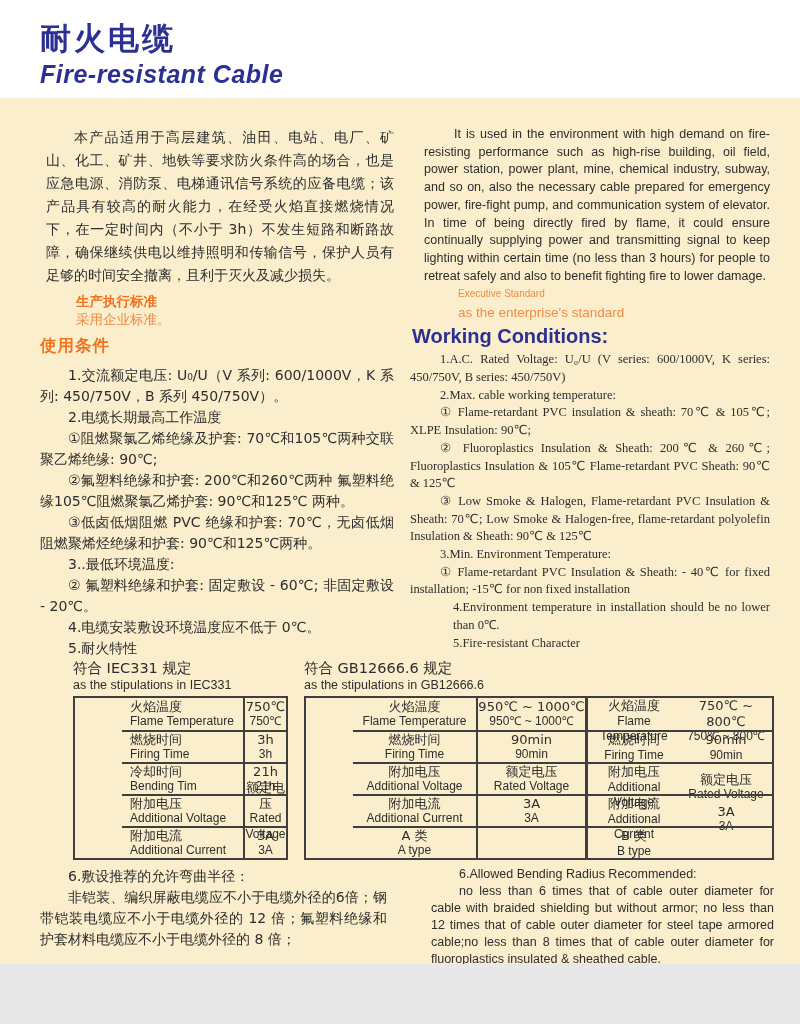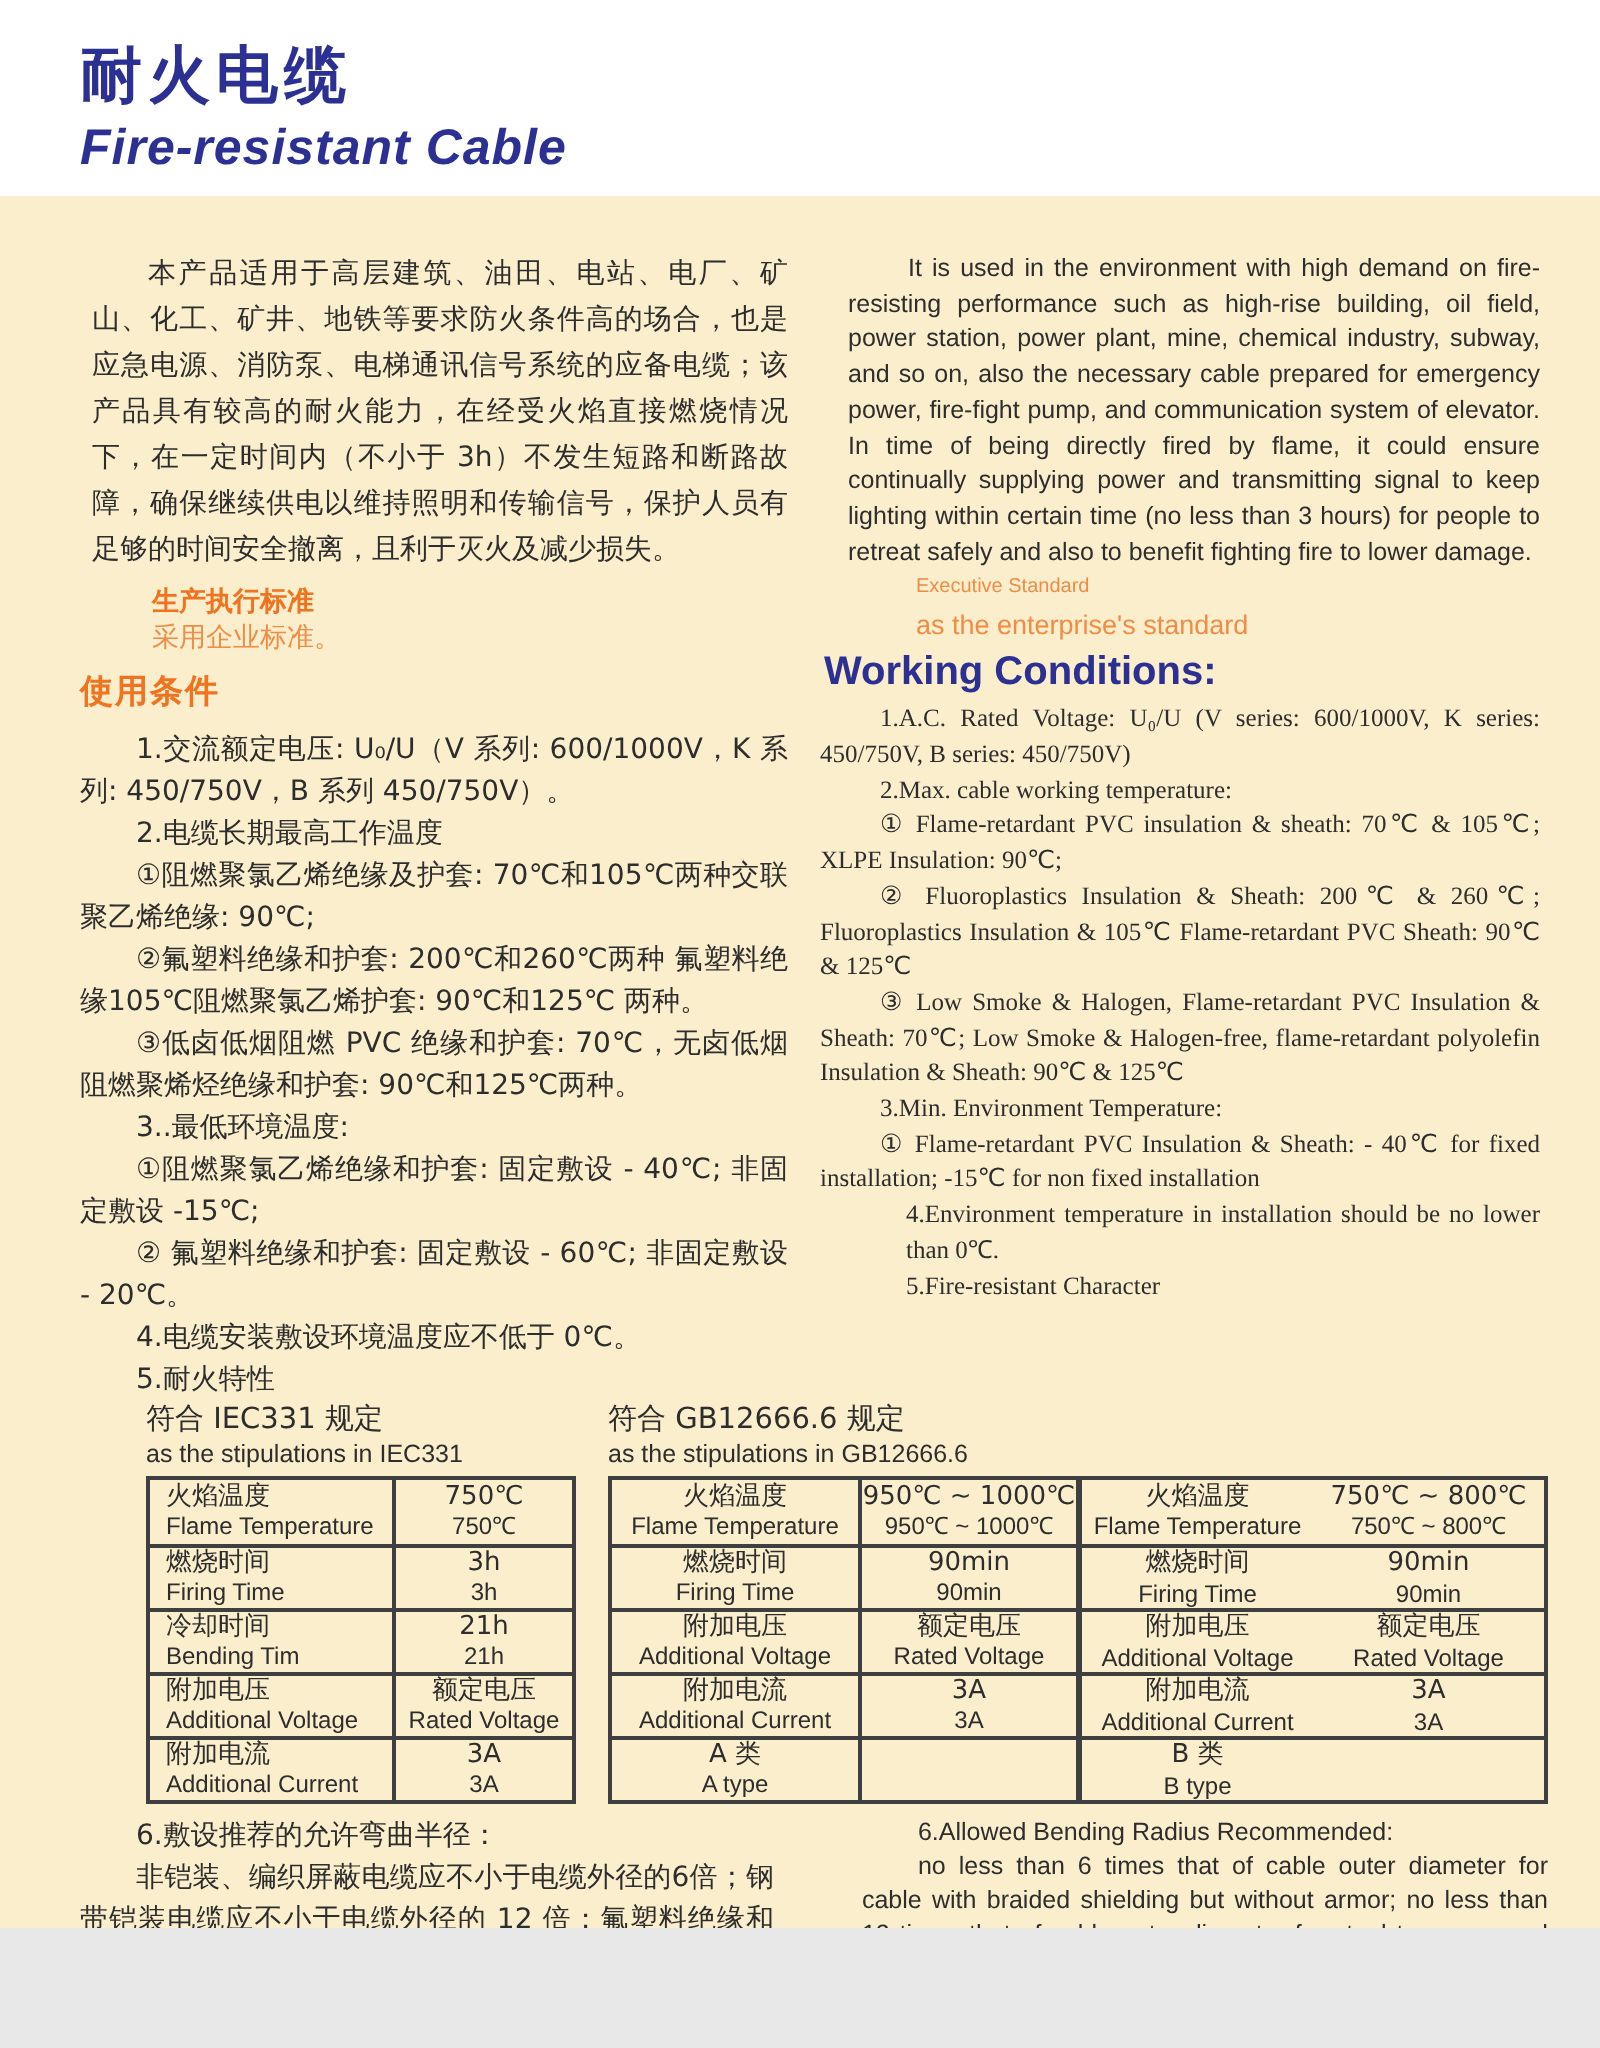--- a/index.html
+++ b/index.html
@@ -42,21 +42,21 @@
   .en-heading{margin:2px 0 0 2px;font-size:20px;line-height:24px;font-weight:bold;color:var(--navy);font-family:"Liberation Sans",sans-serif;}
   .en-items{margin-top:3px;}
   .en-item{margin:0;text-indent:30px;font-size:12.5px;line-height:17.7px;text-align:justify;font-family:Liberation Serif, serif;}
   .en-item.block-indent{margin-left:43px;text-indent:0;}
   
   .tables-section{display:flex;margin-top:0;padding-left:33px;}
   .tbl-block-left{width:215px;margin-right:16px;}
   .tbl-block-right{width:470px;}
   .cap-zh{font-size:14.5px;line-height:18px;color:var(--ink);}
   .cap-en{font-size:12.5px;line-height:16px;margin-bottom:3px;color:var(--ink);font-family:"Liberation Sans",sans-serif;}
-  .tbl{border:2px solid var(--bdr);background:var(--cream);}
+  .tbl{border:2px solid var(--bdr);background:var(--cream);padding-left:47px;}
   .iec-grid{display:grid;grid-template-columns:123px auto;}
   .gb-grid{display:grid;grid-template-columns:125px 110px auto;}
   .cell{height:32px;display:flex;flex-direction:column;justify-content:center;}
   .iec-grid > .cell:nth-child(n+3){border-top:2px solid var(--bdr);}
   .gb-grid  > .cell:nth-child(n+4){border-top:2px solid var(--bdr);}
   .c-lbl{border-right:2px solid var(--bdr);padding-left:8px;text-align:left;}
   .c-val{text-align:center;}
   .c-albl{border-right:2px solid var(--bdr);text-align:center;}
   .c-aval{border-right:3px solid var(--bdr);text-align:center;}
   .c-b{padding:0;}
@@ -97,21 +97,20 @@
 
         <h3 class="zh-heading">使用条件</h3>
 
         <div class="zh-items">
           <p class="zh-item">1.交流额定电压: U₀/U（V 系列: 600/1000V，K 系列: 450/750V，B 系列 450/750V）。</p>
           <p class="zh-item">2.电缆长期最高工作温度</p>
           <p class="zh-item">①阻燃聚氯乙烯绝缘及护套: 70℃和105℃两种交联聚乙烯绝缘: 90℃;</p>
           <p class="zh-item">②氟塑料绝缘和护套: 200℃和260℃两种  氟塑料绝缘105℃阻燃聚氯乙烯护套: 90℃和125℃  两种。</p>
           <p class="zh-item">③低卤低烟阻燃 PVC 绝缘和护套: 70℃，无卤低烟阻燃聚烯烃绝缘和护套: 90℃和125℃两种。</p>
           <p class="zh-item">3..最低环境温度:</p>
-          <p class="zh-item">①阻燃聚氯乙烯绝缘和护套: 固定敷设 - 40℃; 非固定敷设 -15℃;</p>
           <p class="zh-item">② 氟塑料绝缘和护套: 固定敷设 - 60℃; 非固定敷设 - 20℃。</p>
           <p class="zh-item">4.电缆安装敷设环境温度应不低于 0℃。</p>
           <p class="zh-item">5.耐火特性</p>
         </div>
       </div>
 
       <div class="col-right">
         <p class="en-intro">It is used in the environment with high demand on fire-resisting performance such as high-rise building, oil field, power station, power plant, mine, chemical industry, subway, and so on, also the necessary cable prepared for emergency power, fire-fight pump, and communication system of elevator. In time of being directly fired by flame, it could ensure continually supplying power and transmitting signal to keep lighting within certain time (no less than 3 hours) for people to retreat safely and also to benefit fighting fire to lower damage.</p>
 
         <div class="std-en">

